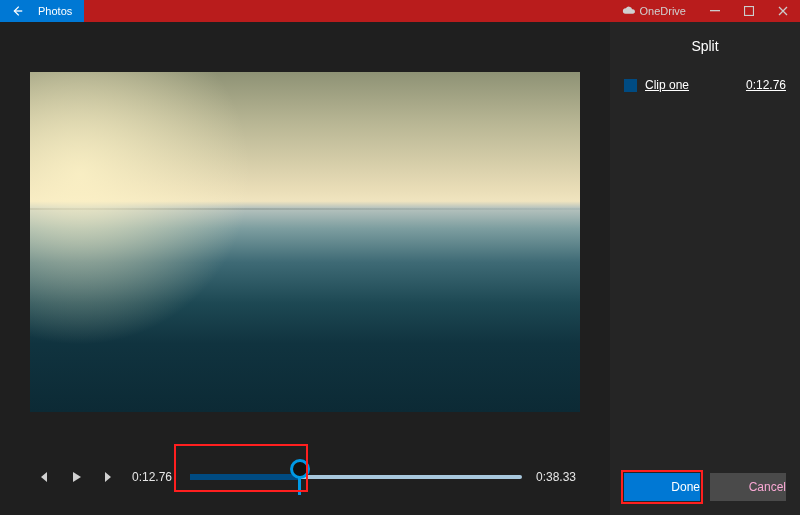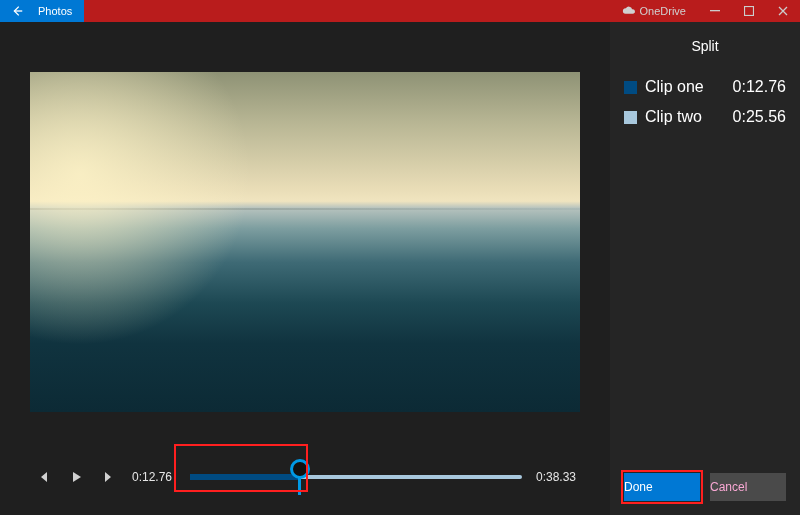--- a/index.html
+++ b/index.html
@@ -193,43 +193,44 @@
   .sidepanel .sp-title {
     text-align: center;
     font-size: 14px;
     margin: 4px 0 18px 0;
   }
   .clip-row {
     display: flex;
     align-items: center;
     justify-content: space-between;
     padding: 6px 0;
-    font-size: 16px;
-    cursor: pointer;
+    font-size: 12px;
+    cursor: pointer;
+    text-decoration: underline;
   }
   .clip-row .left {
     display: flex;
     align-items: center;
     gap: 8px;
   }
   .swatch {
     width: 13px;
     height: 13px;
   }
   .sp-spacer { flex: 1; }
   .sp-actions {
     display: flex;
     gap: 10px;
   }
   .btn {
     flex: 1;
     height: 28px;
     display: flex;
     align-items: center;
-    justify-content: flex-start;
+    justify-content: flex-end;
     font-size: 12px;
     cursor: pointer;
     position: relative;
   }
   .btn-primary { background: #0078d4; color: #fff; }
   .btn-secondary { background: #4a4a4a; color: #f9a8d4; }
   .btn-primary .hl {
     position: absolute;
     inset: -3px;
     border: 2px solid #ff1f1f;
@@ -311,27 +312,20 @@
     <div class="sp-title">Split</div>
 
     <div class="clip-row">
       <div class="left">
         <div class="swatch" style="background:#004b82"></div>
         <span>Clip one</span>
       </div>
       <span>0:12.76</span>
     </div>
 
-    <div class="clip-row">
-      <div class="left">
-        <div class="swatch" style="background:#a8c8dd"></div>
-        <span>Clip two</span>
-      </div>
-      <span>0:25.56</span>
-    </div>
 
     <div class="sp-spacer"></div>
 
     <div class="sp-actions">
       <div class="btn btn-primary">
         <span>Done</span>
         <div class="hl"></div>
       </div>
       <div class="btn btn-secondary">
         <span>Cancel</span>

